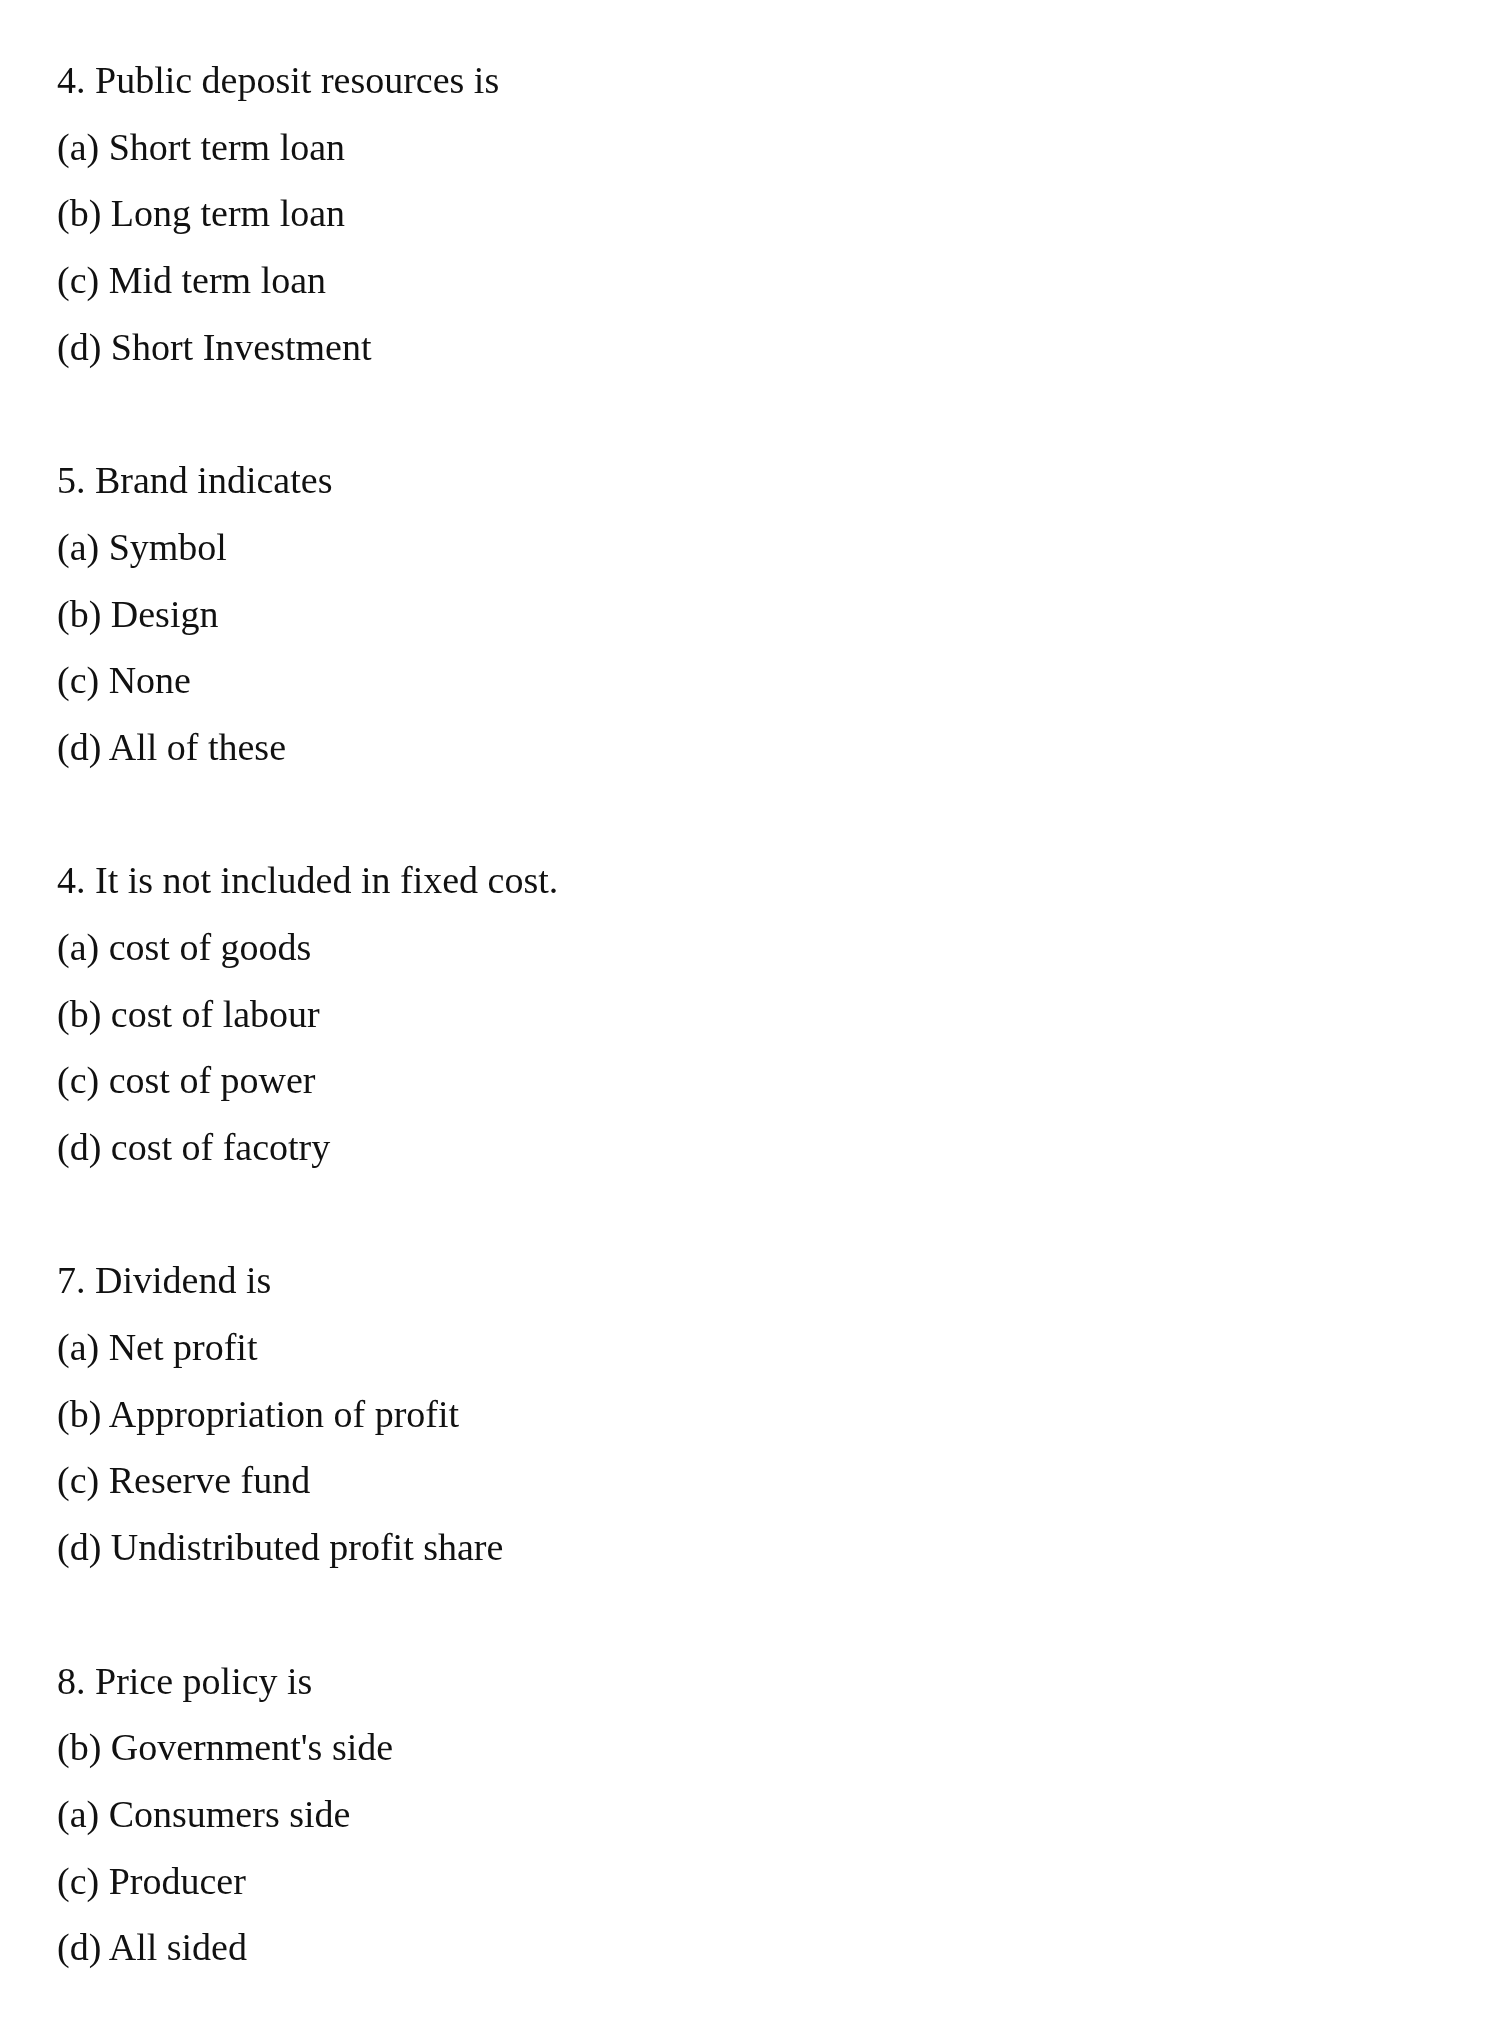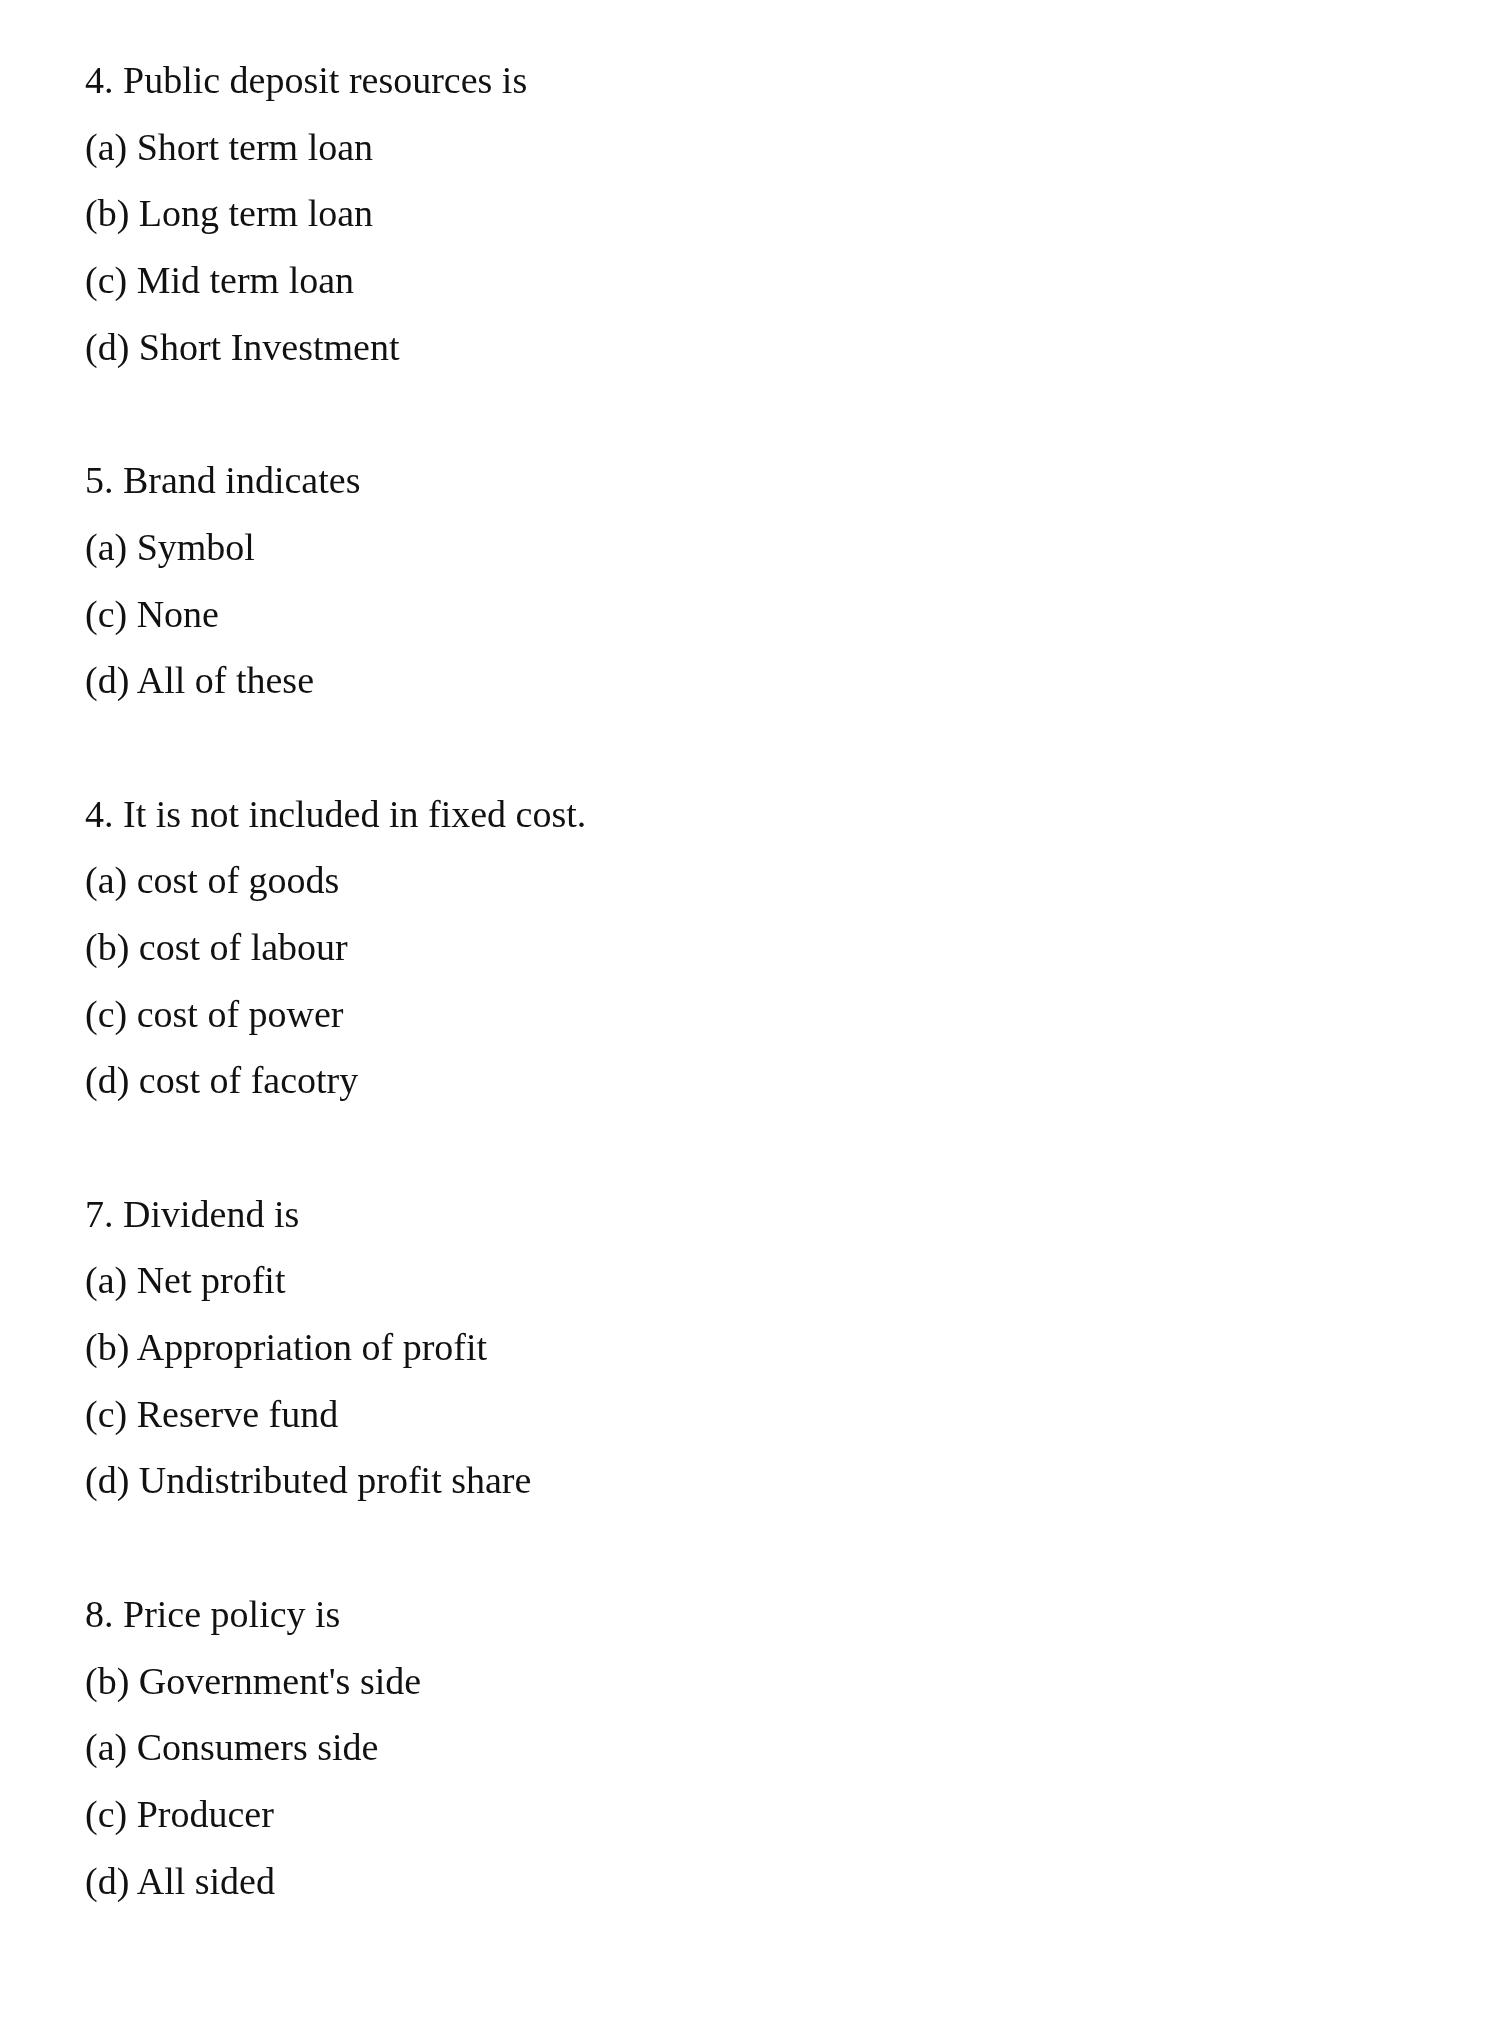--- a/index.html
+++ b/index.html
@@ -6,21 +6,21 @@
   body { width: 1505px; height: 2034px; overflow: hidden; }
   .page {
     position: relative;
     width: 1505px; height: 2034px;
     background: #ffffff;
     color: #111111;
     font-family: "Liberation Serif", "DejaVu Serif", serif;
     font-size: 38px;
     line-height: 66.7px;
     padding-top: 47px;
-    padding-left: 85px;
+    padding-left: 57px;
     box-sizing: border-box;
   }
   .question { margin: 0 0 66.7px 0; }
   .line { white-space: pre; height: 66.7px; }
 </style>
 </head>
 <body>
 
 <div class="page">
 
@@ -28,20 +28,21 @@
     <div class="line">4. Public deposit resources is</div>
     <div class="line">(a) Short term loan</div>
     <div class="line">(b) Long term loan</div>
     <div class="line">(c) Mid term loan</div>
     <div class="line">(d) Short Investment</div>
   </div>
 
   <div class="question">
     <div class="line">5. Brand indicates</div>
     <div class="line">(a) Symbol</div>
+    <div class="line">(b) Design</div>
     <div class="line">(c) None</div>
     <div class="line">(d) All of these</div>
   </div>
 
   <div class="question">
     <div class="line">4. It is not included in fixed cost.</div>
     <div class="line">(a) cost of goods</div>
     <div class="line">(b) cost of labour</div>
     <div class="line">(c) cost of power</div>
     <div class="line">(d) cost of facotry</div>

